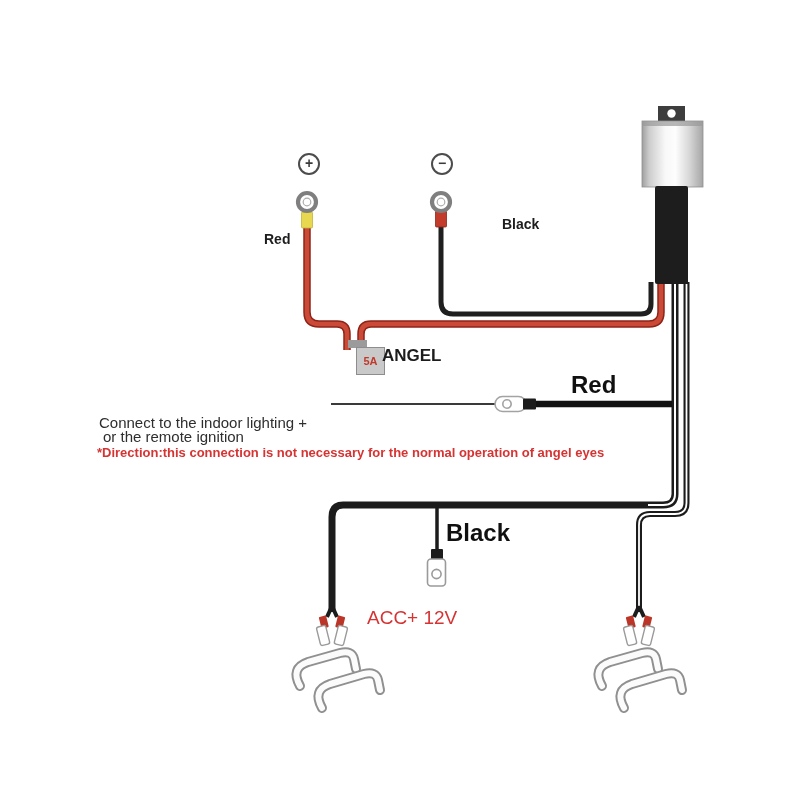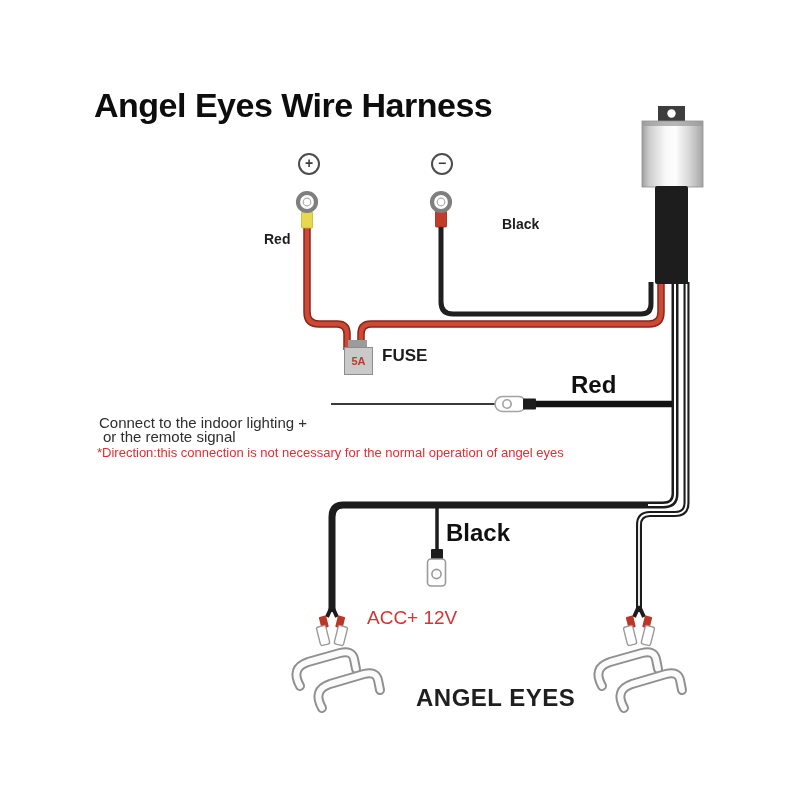--- a/index.html
+++ b/index.html
@@ -11,21 +11,21 @@
   .battery-label{font-size:27px;color:#2d2d2d;letter-spacing:4px;font-weight:400;}
   .pm-circle{width:18px;height:18px;border:2px solid #4c4c4c;border-radius:50%;
              font-size:14px;font-weight:700;color:#3a3a3a;text-align:center;line-height:17px;}
   .term-label{font-size:14px;font-weight:700;color:#1d1d1d;}
   .fuse-tab{width:19px;height:8px;background:#9b9b9b;}
   .fuse-box{width:27px;height:26px;background:#c9c9c9;border:1px solid #8d8d8d;
             font-size:11px;font-weight:700;color:#c0392b;text-align:center;line-height:26px;}
   .fuse-label{font-size:17px;font-weight:700;color:#1c1c1c;}
   .fade-heading{font-size:21px;color:#3d3d3d;font-weight:400;}
   .fade-body{font-size:15px;color:#2e2e2e;font-weight:400;}
-  .fade-warning{font-size:13px;color:#d63333;font-weight:400;}
+  .fade-warning{font-size:13px;color:#d63333;font-weight:700;}
   .wire-big-label{font-size:24px;font-weight:700;color:#101010;}
   .ign-line1{font-size:16px;font-weight:700;color:#3a3a3a;}
   .ign-line2{font-size:19px;font-weight:400;color:#d63333;}
   .angel-label{font-size:24px;font-weight:700;color:#1f1f1f;letter-spacing:0.5px;}
 </style>
 </head>
 <body>
 
 <div id="canvas">
 
@@ -124,36 +124,34 @@
     </g>
 
     <g transform="translate(592,644)">
       <path d="M10,42 Q0,24 18,18 L50,9 Q62,6 64,15 L66,25" fill="none" stroke="#909090" stroke-width="10" stroke-linecap="round" stroke-linejoin="round"></path>
       <path d="M10,42 Q0,24 18,18 L50,9 Q62,6 64,15 L66,25" fill="none" stroke="#fbfbfb" stroke-width="6" stroke-linecap="round" stroke-linejoin="round"></path>
       <path d="M32,64 Q22,46 40,40 L74,30 Q86,27 88,36 L90,46" fill="none" stroke="#909090" stroke-width="10" stroke-linecap="round" stroke-linejoin="round"></path>
       <path d="M32,64 Q22,46 40,40 L74,30 Q86,27 88,36 L90,46" fill="none" stroke="#fbfbfb" stroke-width="6" stroke-linecap="round" stroke-linejoin="round"></path>
     </g>
   </svg>
 
-  <div class="abs title" style="left:94px;top:86px;">Angel Eyes Wire Harness</div>
 
   <div class="abs pm-circle" style="left:298px;top:153px;">+</div>
   <div class="abs pm-circle" style="left:431px;top:153px;">−</div>
 
   <div class="abs term-label" style="left:264px;top:231px;">Red</div>
   <div class="abs term-label" style="left:454px;top:216px;margin-left:48px;">Black</div>
 
   <div class="abs fuse-tab" style="left:348px;top:340px;"></div>
-  <div class="abs fuse-box" style="left:344px;top:347px;">5A</div>
-  <div class="abs fuse-label" style="left:382px;top:346px;">FUSE</div>
+  <div class="abs fuse-box" style="left:356px;top:347px;">5A</div>
+  <div class="abs fuse-label" style="left:382px;top:346px;">ANGEL</div>
 
   <div class="abs fade-body" style="left:99px;top:414px;">Connect to the indoor lighting +</div>
-  <div class="abs fade-body" style="left:103px;top:428px;">or the remote signal</div>
+  <div class="abs fade-body" style="left:103px;top:428px;">or the remote ignition</div>
   <div class="abs fade-warning" style="left:97px;top:445px;">*Direction:this connection is not necessary for the normal operation of angel eyes</div>
 
   <div class="abs wire-big-label" style="left:571px;top:371px;">Red</div>
   <div class="abs wire-big-label" style="left:446px;top:519px;">Black</div>
 
   <div class="abs ign-line2" style="left:367px;top:607px;">ACC+ 12V</div>
 
-  <div class="abs angel-label" style="left:416px;top:684px;">ANGEL EYES</div>
 
 </div>
 
 </body></html>

